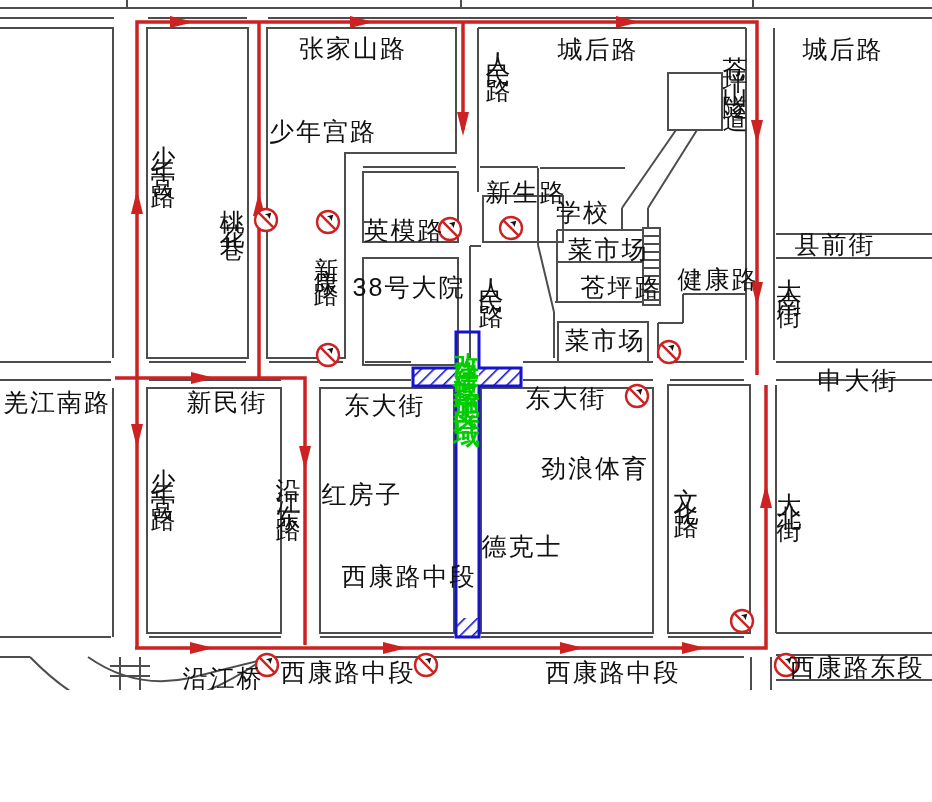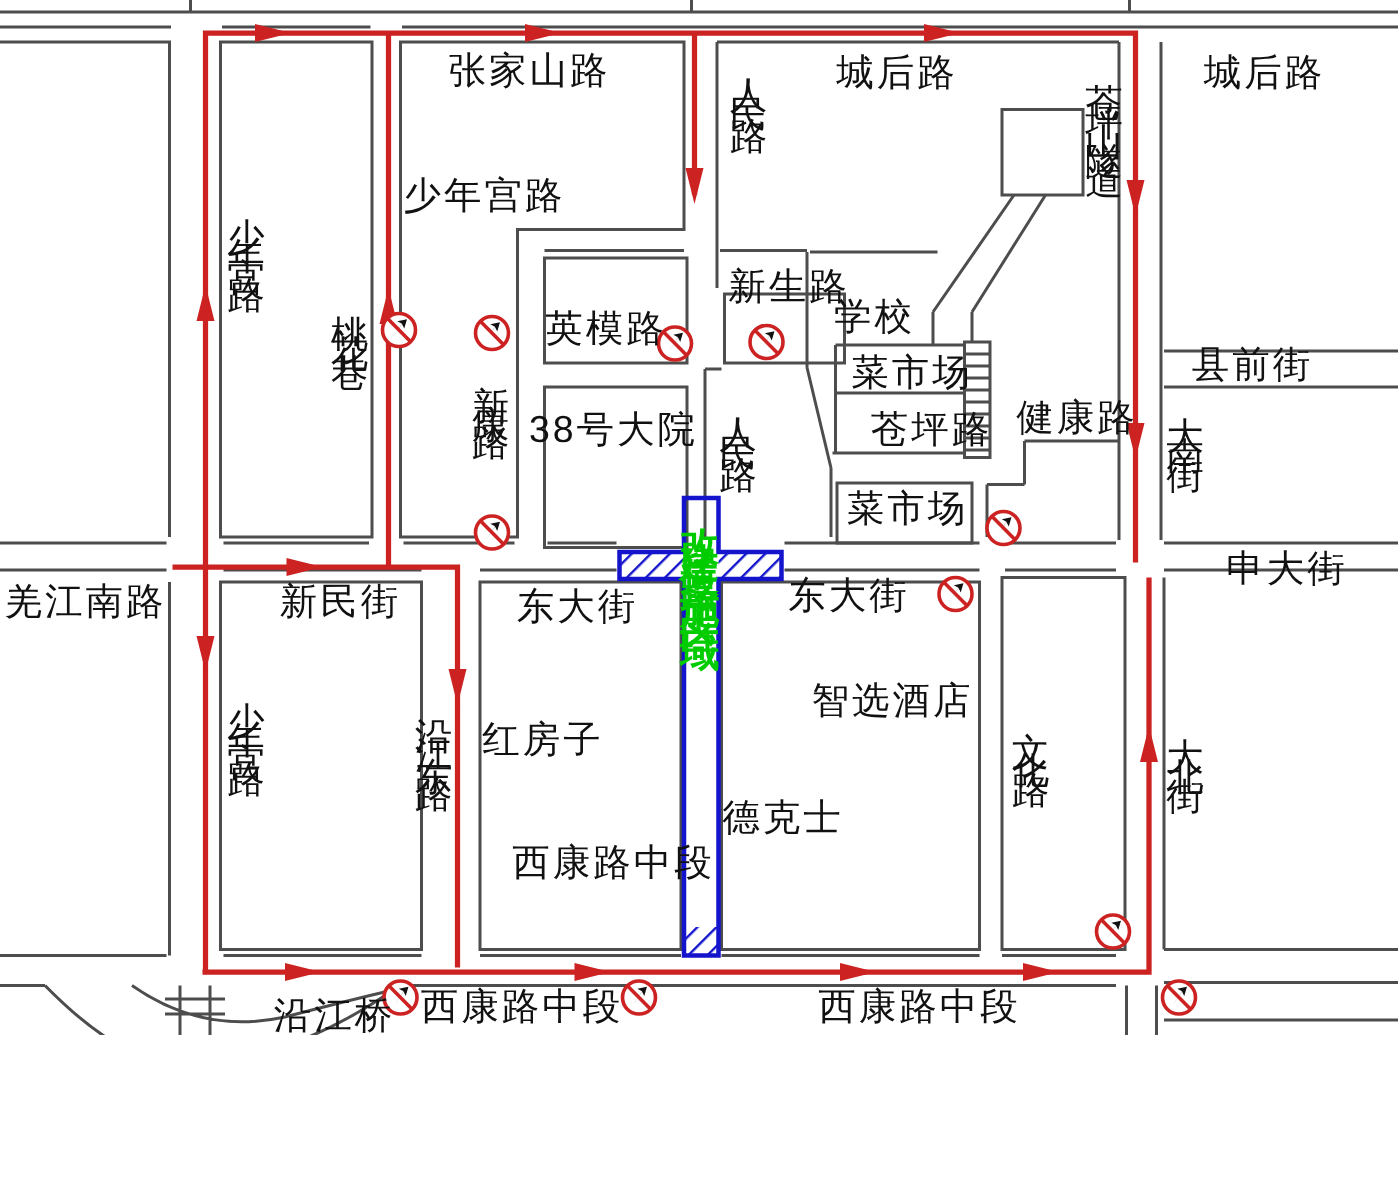--- a/index.html
+++ b/index.html
@@ -119,40 +119,41 @@
     <use href="#noentry" x="426" y="665"></use>
     <use href="#noentry" x="786" y="665"></use>
   </g>
 </svg>
 
 <div class="lbl" style="left:353px;top:48px">张家山路</div>
 <div class="lbl" style="left:598px;top:49px">城后路</div>
 <div class="lbl" style="left:843px;top:49px">城后路</div>
 <div class="lbl" style="left:323px;top:131px">少年宫路</div>
 <div class="lbl" style="left:526px;top:192px">新生路</div>
-<div class="lbl" style="left:404px;top:220px">英模路</div>
+<div class="lbl" style="left:404px;top:230px">英模路</div>
 <div class="lbl" style="left:583px;top:212px">学校</div>
 <div class="lbl" style="left:608px;top:249px">菜市场</div>
 <div class="lbl" style="left:621px;top:287px">苍坪路</div>
 <div class="lbl" style="left:605px;top:340px">菜市场</div>
 <div class="lbl" style="left:718px;top:279px">健康路</div>
 <div class="lbl" style="left:409px;top:287px">38号大院</div>
 <div class="lbl" style="left:835px;top:244px">县前街</div>
 <div class="lbl" style="left:858px;top:380px">申大街</div>
 <div class="lbl" style="left:57px;top:402px">羌江南路</div>
 <div class="lbl" style="left:227px;top:402px">新民街</div>
 <div class="lbl" style="left:385px;top:405px">东大街</div>
 <div class="lbl" style="left:566px;top:398px">东大街</div>
 <div class="lbl" style="left:362px;top:494px">红房子</div>
-<div class="lbl" style="left:595px;top:468px">智选酒店</div>
+<div class="lbl" style="left:595px;top:468px">劲浪体育</div>
 <div class="lbl" style="left:522px;top:546px">德克士</div>
 <div class="lbl" style="left:409px;top:576px">西康路中段</div>
 <div class="lbl" style="left:223px;top:678px">沿江桥</div>
 <div class="lbl" style="left:348px;top:672px">西康路中段</div>
 <div class="lbl" style="left:613px;top:672px">西康路中段</div>
+<div class="lbl" style="left:857px;top:667px">西康路东段</div>
 
 <div class="vlbl" style="left:163px;top:125px">少年宫路</div>
 <div class="vlbl" style="left:232px;top:190px">桃花巷</div>
 <div class="vlbl" style="left:326px;top:236px">新康路</div>
 <div class="vlbl" style="left:498px;top:32px">人民路</div>
 <div class="vlbl" style="left:491px;top:258px">人民路</div>
 <div class="vlbl" style="left:735px;top:36px">苍坪山隧道</div>
 <div class="vlbl" style="left:789px;top:258px">大南街</div>
 <div class="vlbl" style="left:163px;top:448px">少年宫路</div>
 <div class="vlbl" style="left:288px;top:458px">沿江东路</div>

